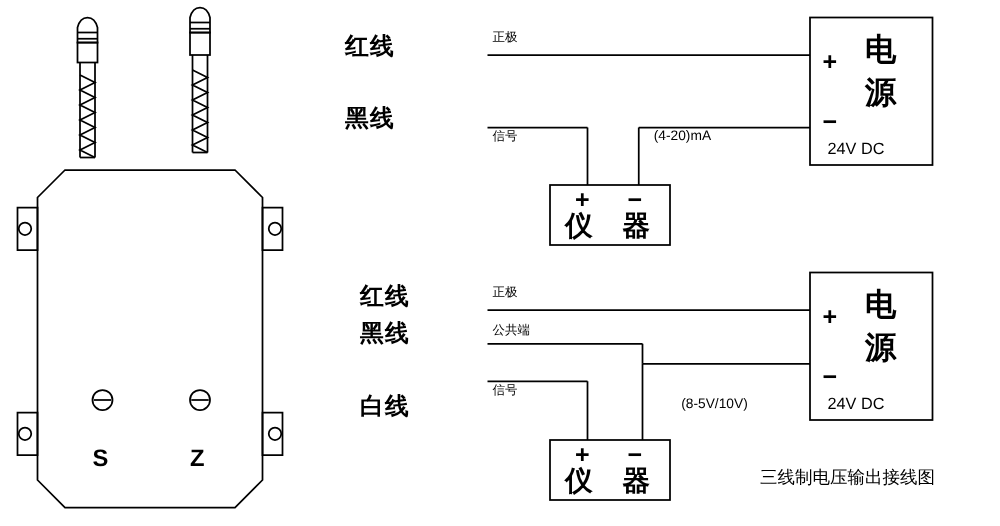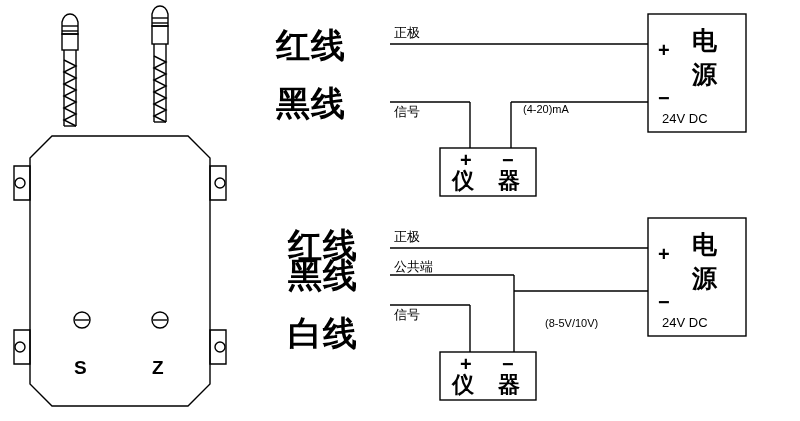--- a/index.html
+++ b/index.html
@@ -7,22 +7,22 @@
     width:800px;height:421px;
     background:#ffffff;
     font-family:"Liberation Sans", sans-serif;
     color:#000;
     overflow:hidden;
     position:relative;
   }
   #stage{position:absolute;left:0;top:0;width:800px;height:421px;}
   svg{display:block;}
   .lbl{position:absolute;white-space:nowrap;line-height:1;}
-  .cn-big{font-size:34px;font-weight:700;letter-spacing:1px;}
-  .cn-mid{font-size:13px;}
+  .cn-big{font-size:19px;font-weight:700;letter-spacing:1px;}
+  .cn-mid{font-size:10px;}
   .cn-cap{font-size:14px;}
   .mono{font-family:"Liberation Sans", sans-serif;font-size:11px;}
   .dev-letter{font-size:19px;font-weight:700;}
   .psu-char{font-size:25px;font-weight:700;}
   .meter-char{font-size:22px;font-weight:700;}
   .sign{font-size:20px;font-weight:700;}
   .vdc{font-size:13px;text-align:right;}
 </style>
 </head>
 <body>
@@ -158,14 +158,15 @@
   <div class="lbl sign" style="left:658px;top:292px;">−</div>
   <div class="lbl psu-char" style="left:692px;top:232px;">电</div>
   <div class="lbl psu-char" style="left:692px;top:266px;">源</div>
   <div class="lbl vdc" style="left:662px;top:316px;">24V DC</div>
 
   <div class="lbl sign" style="left:460px;top:354px;">+</div>
   <div class="lbl sign" style="left:502px;top:354px;">−</div>
   <div class="lbl meter-char" style="left:452px;top:374px;">仪</div>
   <div class="lbl meter-char" style="left:498px;top:374px;">器</div>
 
+  <div class="lbl cn-cap" style="left:608px;top:374px;">三线制电压输出接线图</div>
 
 </div>
 
 </body></html>

